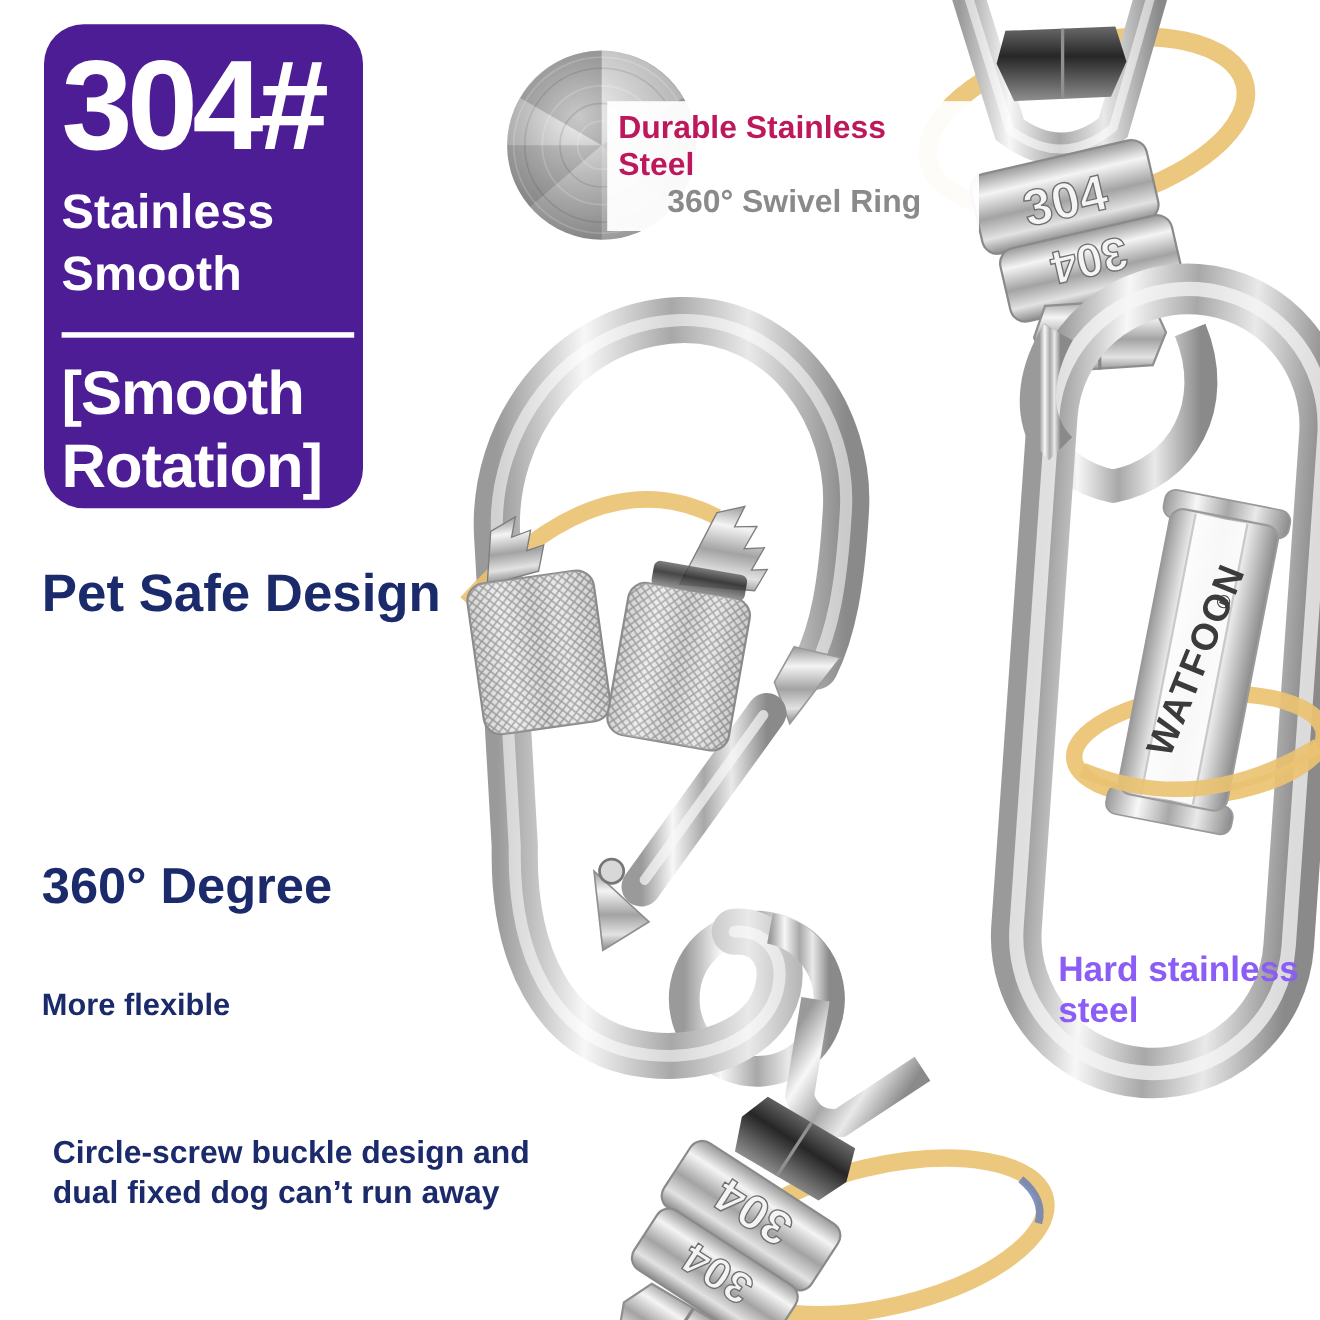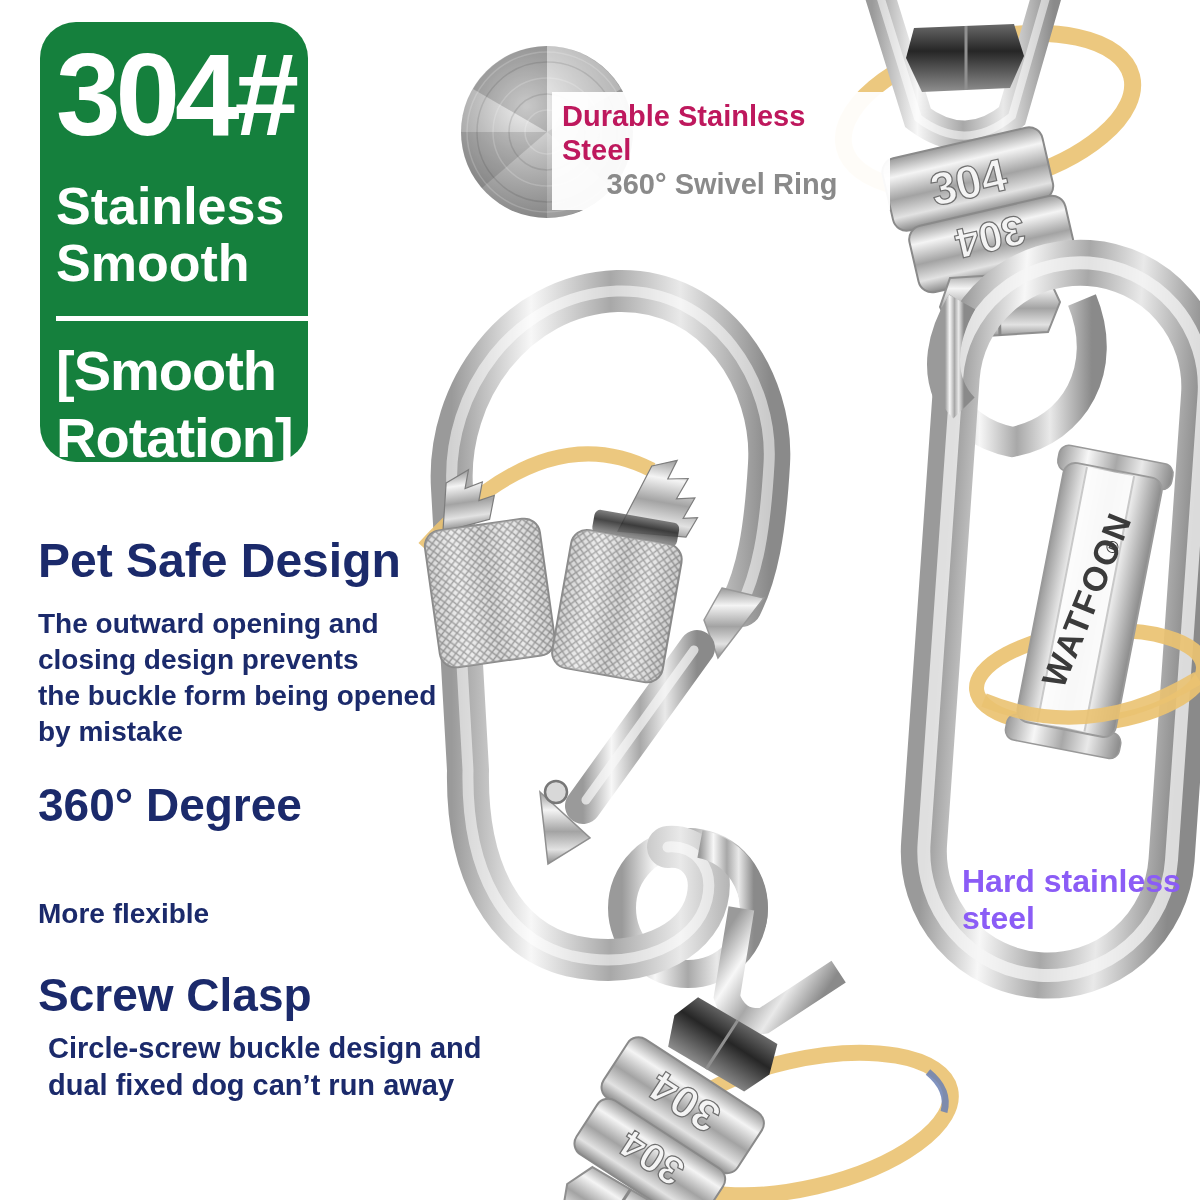--- a/index.html
+++ b/index.html
@@ -1,35 +1,35 @@
 <!DOCTYPE html>
 <html><head>
 <meta charset="utf-8">
 <style>
   html,body{margin:0;padding:0;background:#fff;}
   .canvas{position:relative;width:1200px;height:1200px;background:#ffffff;overflow:hidden;
           font-family:"Liberation Sans",sans-serif;}
   .abs{position:absolute;}
   svg{display:block;}
   
-  .badge{left:40px;top:22px;width:268px;height:440px;background:#15803d;border-radius:36px;
+  .badge{left:40px;top:22px;width:290px;height:440px;background:#4c1d95;border-radius:36px;
          color:#fff;box-sizing:border-box;padding:14px 0 0 16px;z-index:3;}
   .badge-title{font-size:116px;font-weight:bold;letter-spacing:-5px;line-height:1.02;}
-  .badge-sub{font-size:52px;font-weight:bold;line-height:57px;margin-top:24px;}
+  .badge-sub{font-size:44px;font-weight:bold;line-height:57px;margin-top:10px;}
   .badge-divider{width:266px;height:5px;background:#ffffff;margin-top:24px;}
   .badge-bracket{font-size:56px;font-weight:bold;line-height:67px;margin-top:16px;letter-spacing:-1px;}
   
   .callout{left:552px;top:92px;width:320px;background:rgba(255,255,255,0.95);padding:7px 8px 9px 10px;
            z-index:3;}
   .callout-line1{font-size:29px;font-weight:bold;line-height:34px;color:#be185d;}
   .callout-line2{font-size:29px;font-weight:bold;line-height:34px;color:#8a8a8a;text-align:center;}
   
   .feat-h{color:#1b2a6b;font-weight:bold;font-size:46px;line-height:54px;z-index:3;}
   .feat-b{color:#1b2a6b;font-weight:bold;font-size:28px;line-height:36px;z-index:3;}
-  .h-pet{left:38px;top:534px;font-size:48px;}
+  .h-pet{left:38px;top:513px;font-size:48px;}
   .b-pet{left:38px;top:606px;}
   .h-rot{left:38px;top:778px;}
   .b-rot{left:38px;top:896px;}
   .h-screw{left:38px;top:968px;}
   .b-screw{left:38px;top:1030px;font-size:29px;line-height:37px;margin-left:10px;}
   .caption-right{left:962px;top:863px;color:#8b5cf6;font-weight:bold;font-size:32px;z-index:3;}
   .art{left:0;top:0;z-index:1;}
 </style>
 </head>
 <body>
@@ -186,33 +186,26 @@
       <div>Rotation]</div>
     </div>
   </div>
 
   <div class="abs callout">
     <div class="callout-line1">Durable Stainless Steel</div>
     <div class="callout-line2">360° Swivel Ring</div>
   </div>
 
   <div class="abs feat-h h-pet">Pet Safe Design</div>
-  <div class="abs feat-b b-pet">
-    <div>The outward opening and</div>
-    <div>closing design prevents</div>
-    <div>the buckle form being opened</div>
-    <div>by mistake</div>
-  </div>
 
   <div class="abs feat-h h-rot">
     <div>360° Degree</div>
   </div>
   <div class="abs feat-b b-rot">More flexible</div>
 
-  <div class="abs feat-h h-screw">Screw Clasp</div>
   <div class="abs feat-b b-screw">
     <div>Circle-screw buckle design and</div>
     <div>dual fixed dog can’t run away</div>
   </div>
 
   <div class="abs caption-right">Hard stainless steel</div>
 
 </div>
 
 </body></html>

